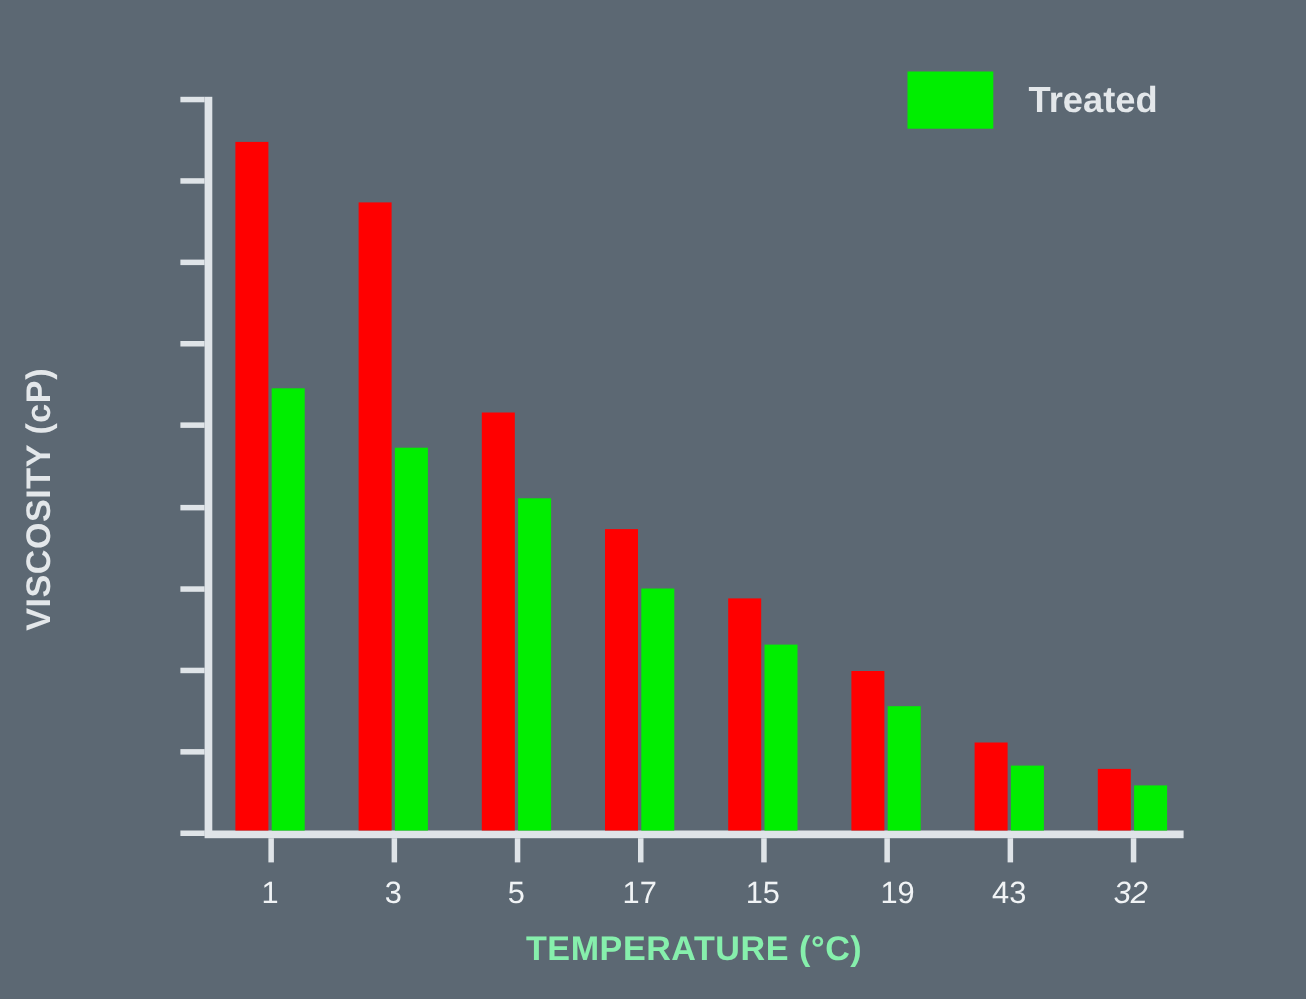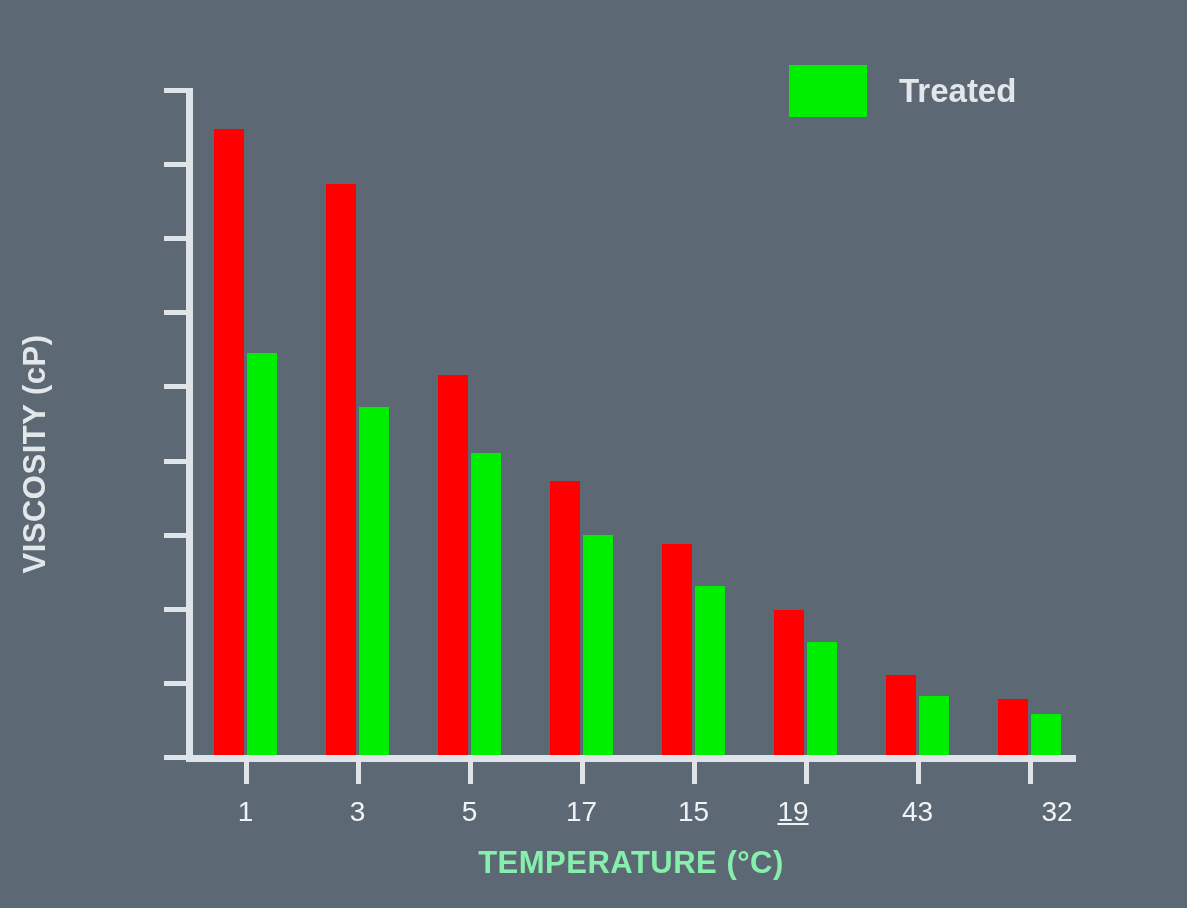--- a/index.html
+++ b/index.html
@@ -108,21 +108,21 @@
     text-align: center;
     color: #86efac;
     font-size: 31px;
     font-weight: bold;
     letter-spacing: 0.5px;
   }
 
   
   #legend {
     position: absolute;
-    left: 776px;
+    left: 812px;
     top: 60px;
     padding-left: 13px;
   }
   .legend-row {
     display: flex;
     align-items: center;
     height: 62px;
   }
   .legend-swatch {
     width: 78px;
@@ -164,25 +164,25 @@
         <div class="x-tick-label" style="left: 59.5px;">1</div>
         <div class="x-tick" style="left: 169.5px;"></div>
         <div class="x-tick-label" style="left: 171.5px;">3</div>
         <div class="x-tick" style="left: 281.5px;"></div>
         <div class="x-tick-label" style="left: 283.5px;">5</div>
         <div class="x-tick" style="left: 393.5px;"></div>
         <div class="x-tick-label" style="left: 395.5px;">17</div>
         <div class="x-tick" style="left: 505.5px;"></div>
         <div class="x-tick-label" style="left: 507.5px;">15</div>
         <div class="x-tick" style="left: 617.5px;"></div>
-        <div class="x-tick-label" style="left: 607px; text-decoration: underline;">19</div>
+        <div class="x-tick-label" style="left: 630px;">19</div>
         <div class="x-tick" style="left: 729.5px;"></div>
         <div class="x-tick-label" style="left: 731.5px;">43</div>
         <div class="x-tick" style="left: 841.5px;"></div>
-        <div class="x-tick-label" style="left: 871px;">32</div>
+        <div class="x-tick-label" style="left: 842px; font-style: italic;">32</div>
       </div>
     <div id="bars">
         <div class="bar" title="Untreated 1°C: 1690" style="left: 28px; width: 30px; height: 626.239px; background: rgb(255, 0, 0);"></div>
         <div class="bar" title="Treated 1°C: 1085" style="left: 61px; width: 30px; height: 402.053px; background: rgb(0, 238, 0);"></div>
         <div class="bar" title="Untreated 3°C: 1540" style="left: 140px; width: 30px; height: 570.656px; background: rgb(255, 0, 0);"></div>
         <div class="bar" title="Treated 3°C: 940" style="left: 173px; width: 30px; height: 348.322px; background: rgb(0, 238, 0);"></div>
         <div class="bar" title="Untreated 5°C: 1025" style="left: 252px; width: 30px; height: 379.819px; background: rgb(255, 0, 0);"></div>
         <div class="bar" title="Treated 5°C: 815" style="left: 285px; width: 30px; height: 302.003px; background: rgb(0, 238, 0);"></div>
         <div class="bar" title="Untreated 10°C: 740" style="left: 364px; width: 30px; height: 274.211px; background: rgb(255, 0, 0);"></div>
         <div class="bar" title="Treated 10°C: 595" style="left: 397px; width: 30px; height: 220.481px; background: rgb(0, 238, 0);"></div>

